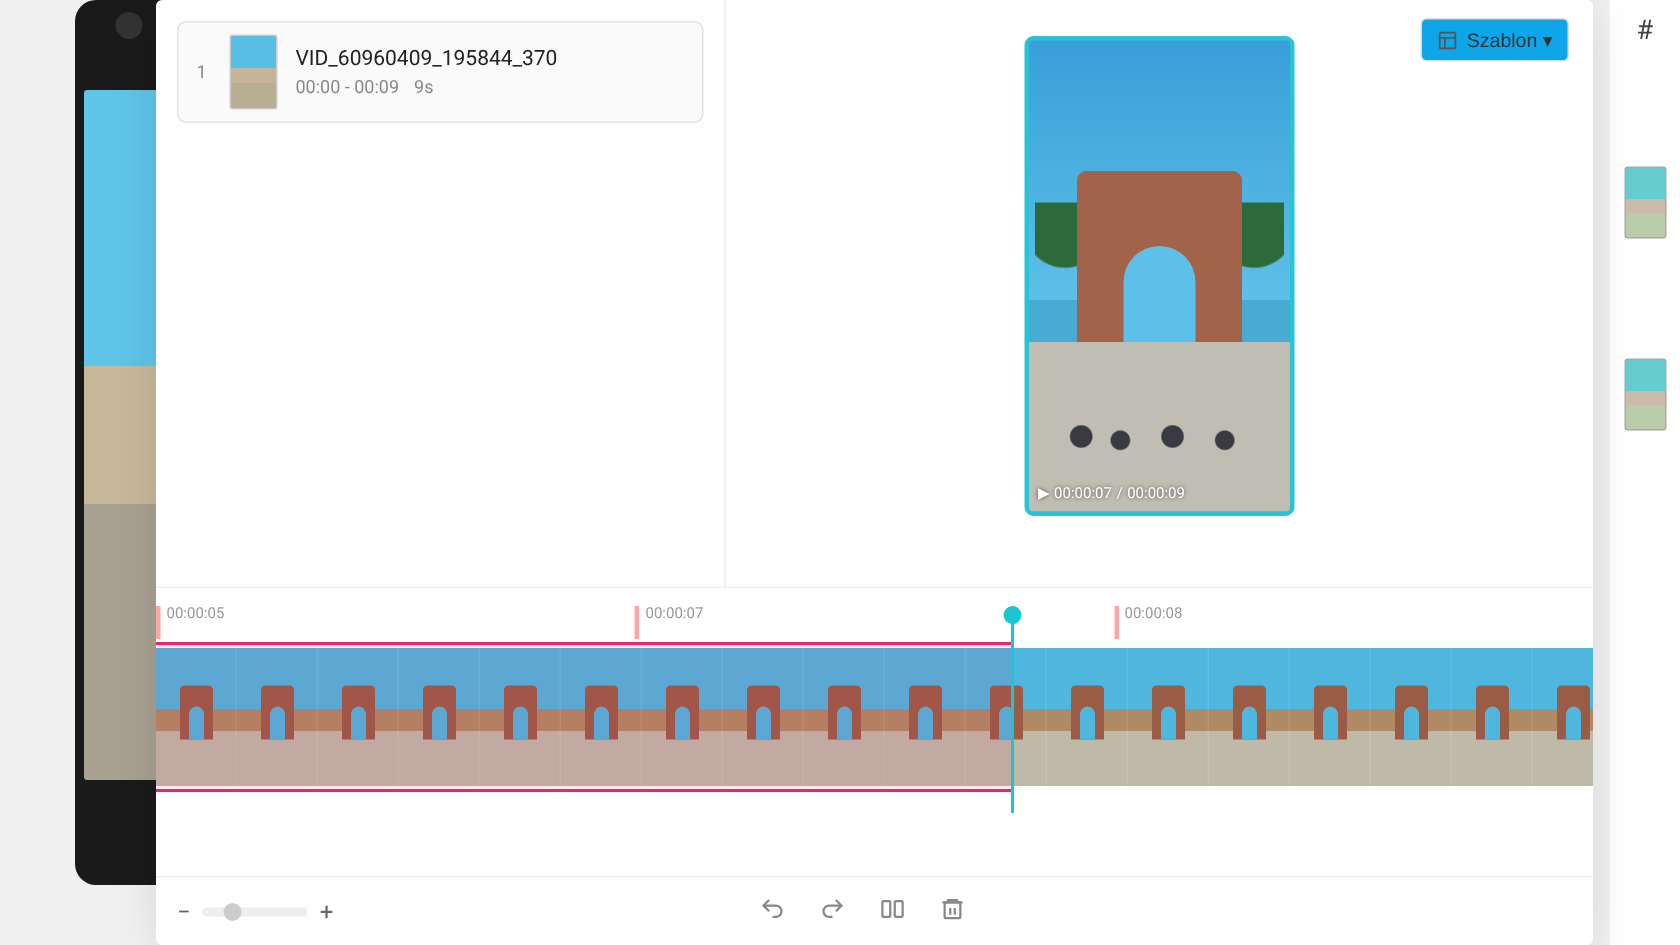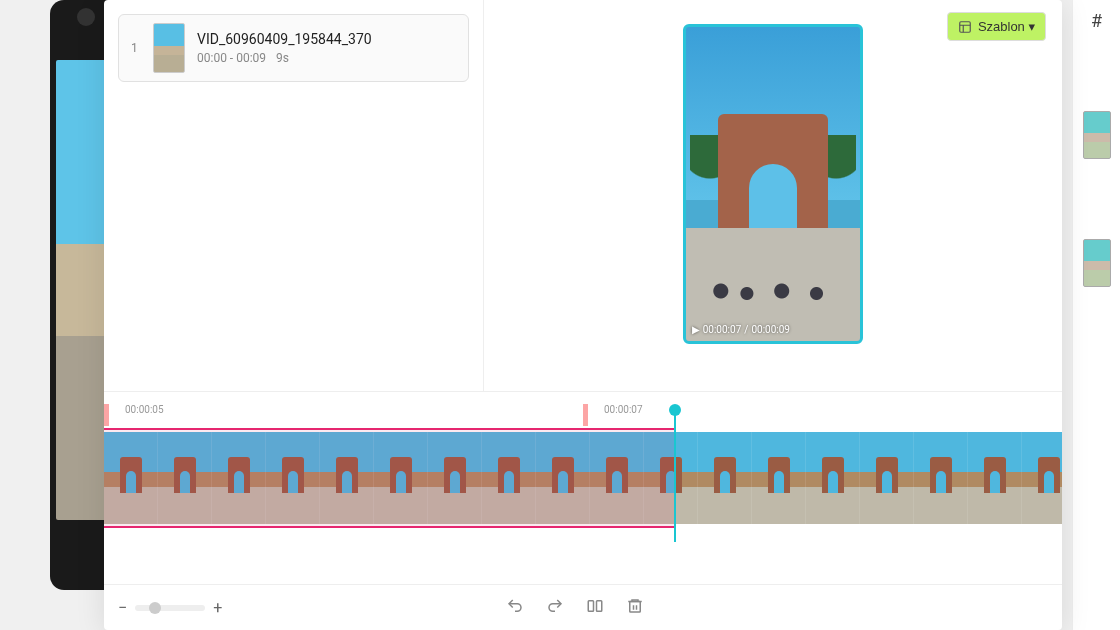--- a/index.html
+++ b/index.html
@@ -86,21 +86,21 @@
   .clip-index { font-size:12px; color:#888; width:10px; }
   .clip-thumb {
     width: 32px; height: 50px;
     background: linear-gradient(#58bfe4 0 45%, #c5b498 45% 65%, #b8ae94 65%);
     border-radius:2px; border:1px solid #ccc;
   }
   .clip-meta .title { font-size: 14px; color:#222; }
   .clip-meta .sub { font-size: 12px; color:#888; margin-top:4px; display:flex; gap:10px;}
   .template-btn {
     position:absolute; top:12px; right:16px;
-    border:1px solid #ddd; background:#bef264; border-radius:4px;
+    border:1px solid #ddd; background:#0ea5e9; border-radius:4px;
     padding:6px 10px; font-size:13px; color:#333;
     display:flex; align-items:center; gap:6px;
     cursor:pointer;
   }
   .preview {
     width: 180px; height: 320px;
     border: 3px solid #29c3d8;
     border-radius: 6px;
     position: relative;
     background: #4aabd2;
@@ -140,21 +140,21 @@
   }
   .timeline-area {
     padding: 12px 0 0;
     flex: 0 0 192px;
   }
   .ruler {
     height:22px; position:relative; font-size:10px; color:#999;
     display:flex;
   }
   .ruler-tick {
-    flex:1; border-left:5px solid #fca5a5; padding-left:16px;
+    flex:1; border-left:3px solid #fca5a5; padding-left:4px;
   }
   .timeline-track {
     position:relative;
     height:92px;
     margin-top:6px;
   }
   .sel-box {
     position:absolute; left:0; right:388px; top:-4px; bottom:-4px;
     border:2px solid #e6266f; border-left:none; border-right:none;
     background:rgba(230,38,111,0.10);
@@ -275,20 +275,21 @@
           <span>00:00:07</span>/<span>00:00:09</span>
         </div>
       </div>
     </div>
   </div>
 
   <div class="timeline-area">
     <div class="ruler">
       <div class="ruler-tick"><span>00:00:05</span></div>
       <div class="ruler-tick"><span>00:00:07</span></div>
+      <div class="ruler-tick"><span>00:00:08</span></div>
     </div>
     <div class="timeline-track">
       <div class="frames" id="frames">
           <div class="frame"></div>
           <div class="frame"></div>
           <div class="frame"></div>
           <div class="frame"></div>
           <div class="frame"></div>
           <div class="frame"></div>
           <div class="frame"></div>

